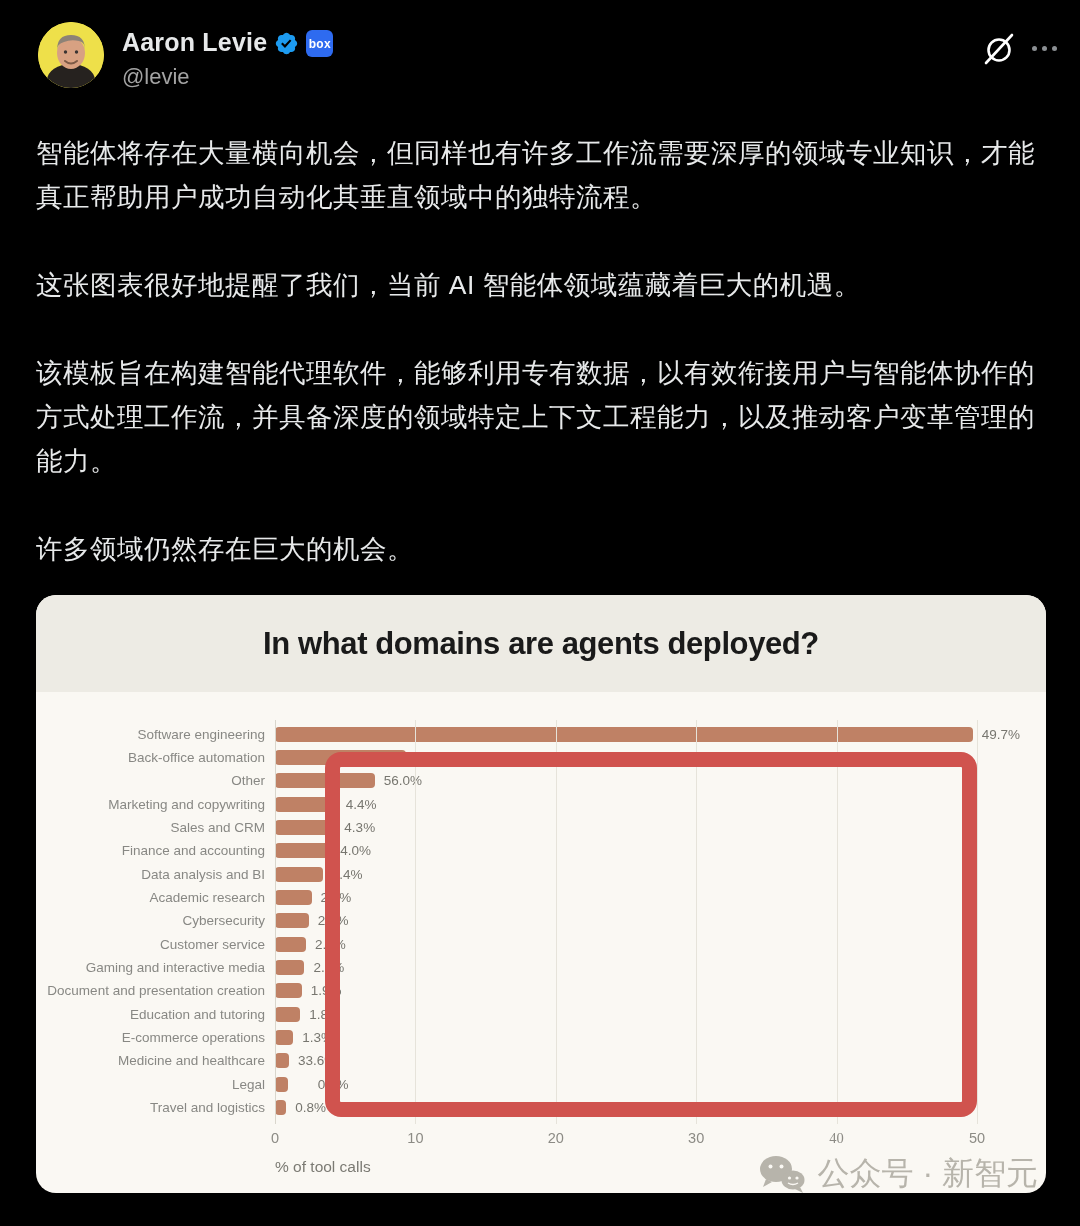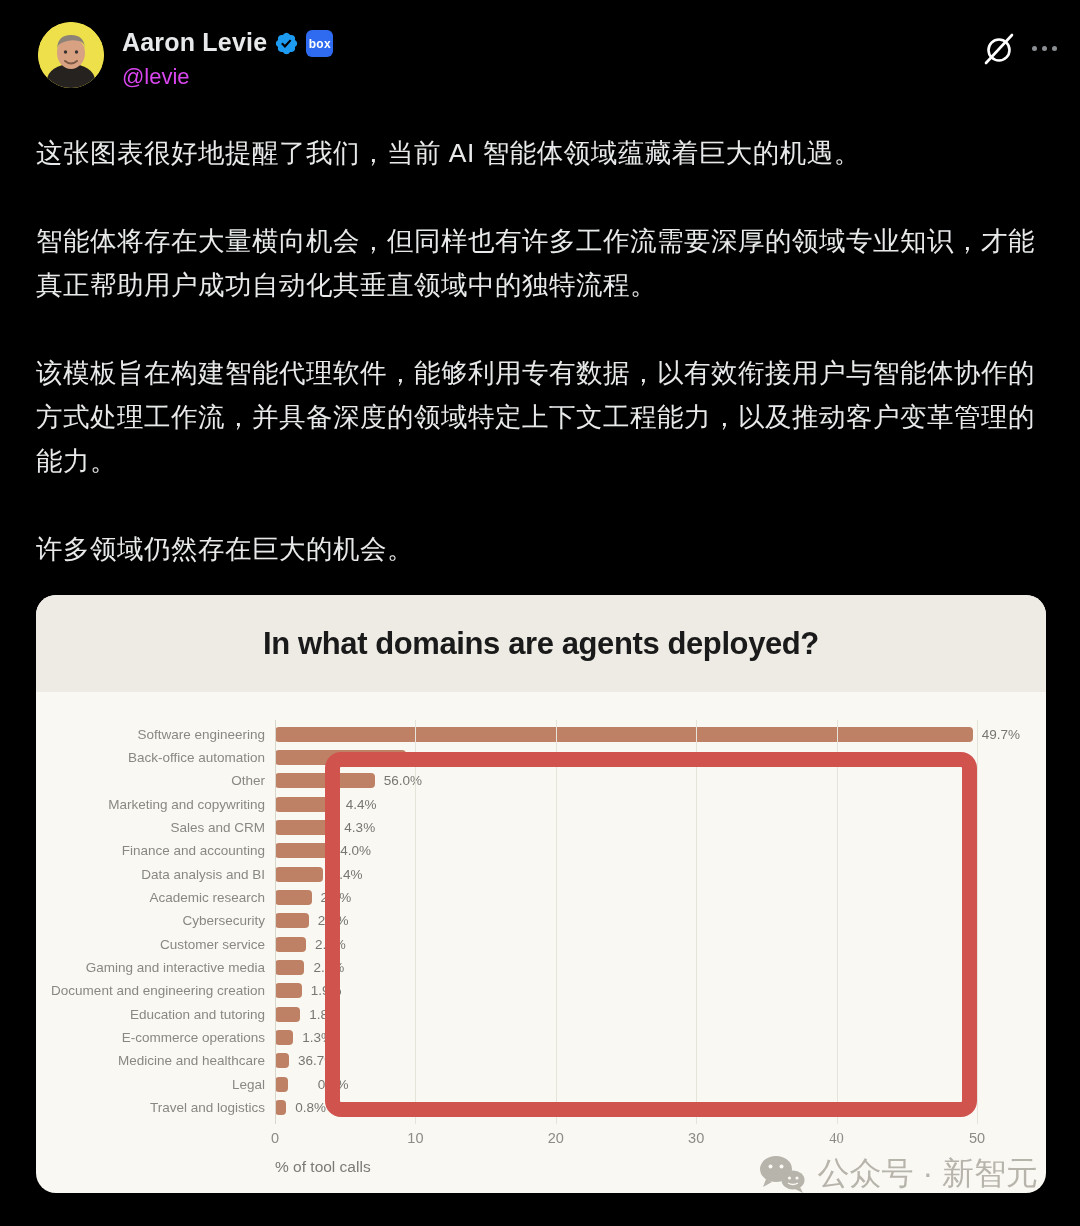--- a/index.html
+++ b/index.html
@@ -14,21 +14,21 @@
   }
   .author-block { position:absolute; left:122px; top:28px; }
   .name-row { display:flex; align-items:center; gap:7px; }
   .display-name { font-size:25px; font-weight:700; color:#e7e9ea; letter-spacing:0.2px; }
   .verified { width:25px; height:25px; flex:0 0 auto; margin-top:2px; }
   .box-badge {
     width:27px; height:27px; border-radius:6px; background:#2e6bf0; color:#fff;
     font-size:12px; font-weight:700; display:flex; align-items:center; justify-content:center;
     margin-top:2px; letter-spacing:0.3px;text-align:right;
   }
-  .handle { font-size:22px; color:#d946ef; margin-top:7px; }
+  .handle { font-size:22px; color:#a3a3a3; margin-top:7px; }
   .grok-btn { position:absolute; right:64px; top:32px; width:34px; height:34px; }
   .more-btn { position:absolute; right:16px; top:38px; width:40px; height:20px;
     display:flex; align-items:center; justify-content:center; gap:5px; }
   .more-btn i { width:5px; height:5px; border-radius:50%; background:#8b8f93; }
   
   .tweet-text {
     position:absolute; left:36px; top:131px; width:1010px;
     color:#e7e9ea; font-size:26.5px; line-height:44px; letter-spacing:0.5px;
   }
   .tweet-text p { margin:0 0 44px 0; }
@@ -107,50 +107,50 @@
     </svg>
   </div>
 
   <div class="more-btn">
     <i></i>
       <i></i>
       <i></i>
   </div>
 
   <div class="tweet-text">
+    <p>智能体将存在大量横向机会，但同样也有许多工作流需要深厚的领域专业知识，才能真正帮助用户成功自动化其垂直领域中的独特流程。</p>
     <p>这张图表很好地提醒了我们，当前 AI 智能体领域蕴藏着巨大的机遇。</p>
-    <p>智能体将存在大量横向机会，但同样也有许多工作流需要深厚的领域专业知识，才能真正帮助用户成功自动化其垂直领域中的独特流程。</p>
     <p>该模板旨在构建智能代理软件，能够利用专有数据，以有效衔接用户与智能体协作的方式处理工作流，并具备深度的领域特定上下文工程能力，以及推动客户变革管理的能力。</p>
     <p>许多领域仍然存在巨大的机会。</p>
   </div>
 
   <div class="chart-card">
     <div class="chart-header">
       <div class="chart-title">In what domains are agents deployed?</div>
     </div>
 
     <div class="chart-plot">
         <div class="val-label" style="left: 259.232px; top: 408.1px;">0.8%</div>
         <div class="bar" style="left: 239px; top: 408.1px; width: 11.232px; background: rgb(191, 129, 101);"></div>
         <div class="cat-label" style="top: 408.1px;">Travel and logistics</div>
         <div class="val-label" style="left: 260.636px; top: 384.75px; margin-left: 21px;">0.9%</div>
         <div class="bar" style="left: 239px; top: 384.75px; width: 12.636px; background: rgb(191, 129, 101);"></div>
         <div class="cat-label" style="top: 384.75px;">Legal</div>
-        <div class="val-label" style="left: 262.04px; top: 361.4px;">36.7%</div>
+        <div class="val-label" style="left: 262.04px; top: 361.4px;">33.6%</div>
         <div class="bar" style="left: 239px; top: 361.4px; width: 14.04px; background: rgb(191, 129, 101);"></div>
         <div class="cat-label" style="top: 361.4px;">Medicine and healthcare</div>
         <div class="val-label" style="left: 266.252px; top: 338.05px;">1.3%</div>
         <div class="bar" style="left: 239px; top: 338.05px; width: 18.252px; background: rgb(191, 129, 101);"></div>
         <div class="cat-label" style="top: 338.05px;">E-commerce operations</div>
         <div class="val-label" style="left: 273.272px; top: 314.7px;">1.8%</div>
         <div class="bar" style="left: 239px; top: 314.7px; width: 25.272px; background: rgb(191, 129, 101);"></div>
         <div class="cat-label" style="top: 314.7px;">Education and tutoring</div>
         <div class="val-label" style="left: 274.676px; top: 291.35px;">1.9%</div>
         <div class="bar" style="left: 239px; top: 291.35px; width: 26.676px; background: rgb(191, 129, 101);"></div>
-        <div class="cat-label" style="top: 291.35px;">Document and engineering creation</div>
+        <div class="cat-label" style="top: 291.35px;">Document and presentation creation</div>
         <div class="val-label" style="left: 277.484px; top: 268px;">2.1%</div>
         <div class="bar" style="left: 239px; top: 268px; width: 29.484px; background: rgb(191, 129, 101);"></div>
         <div class="cat-label" style="top: 268px;">Gaming and interactive media</div>
         <div class="val-label" style="left: 278.888px; top: 244.65px;">2.2%</div>
         <div class="bar" style="left: 239px; top: 244.65px; width: 30.888px; background: rgb(191, 129, 101);"></div>
         <div class="cat-label" style="top: 244.65px;">Customer service</div>
         <div class="val-label" style="left: 281.696px; top: 221.3px;">2.4%</div>
         <div class="bar" style="left: 239px; top: 221.3px; width: 33.696px; background: rgb(191, 129, 101);"></div>
         <div class="cat-label" style="top: 221.3px;">Cybersecurity</div>
         <div class="val-label" style="left: 284.504px; top: 197.95px;">2.6%</div>

